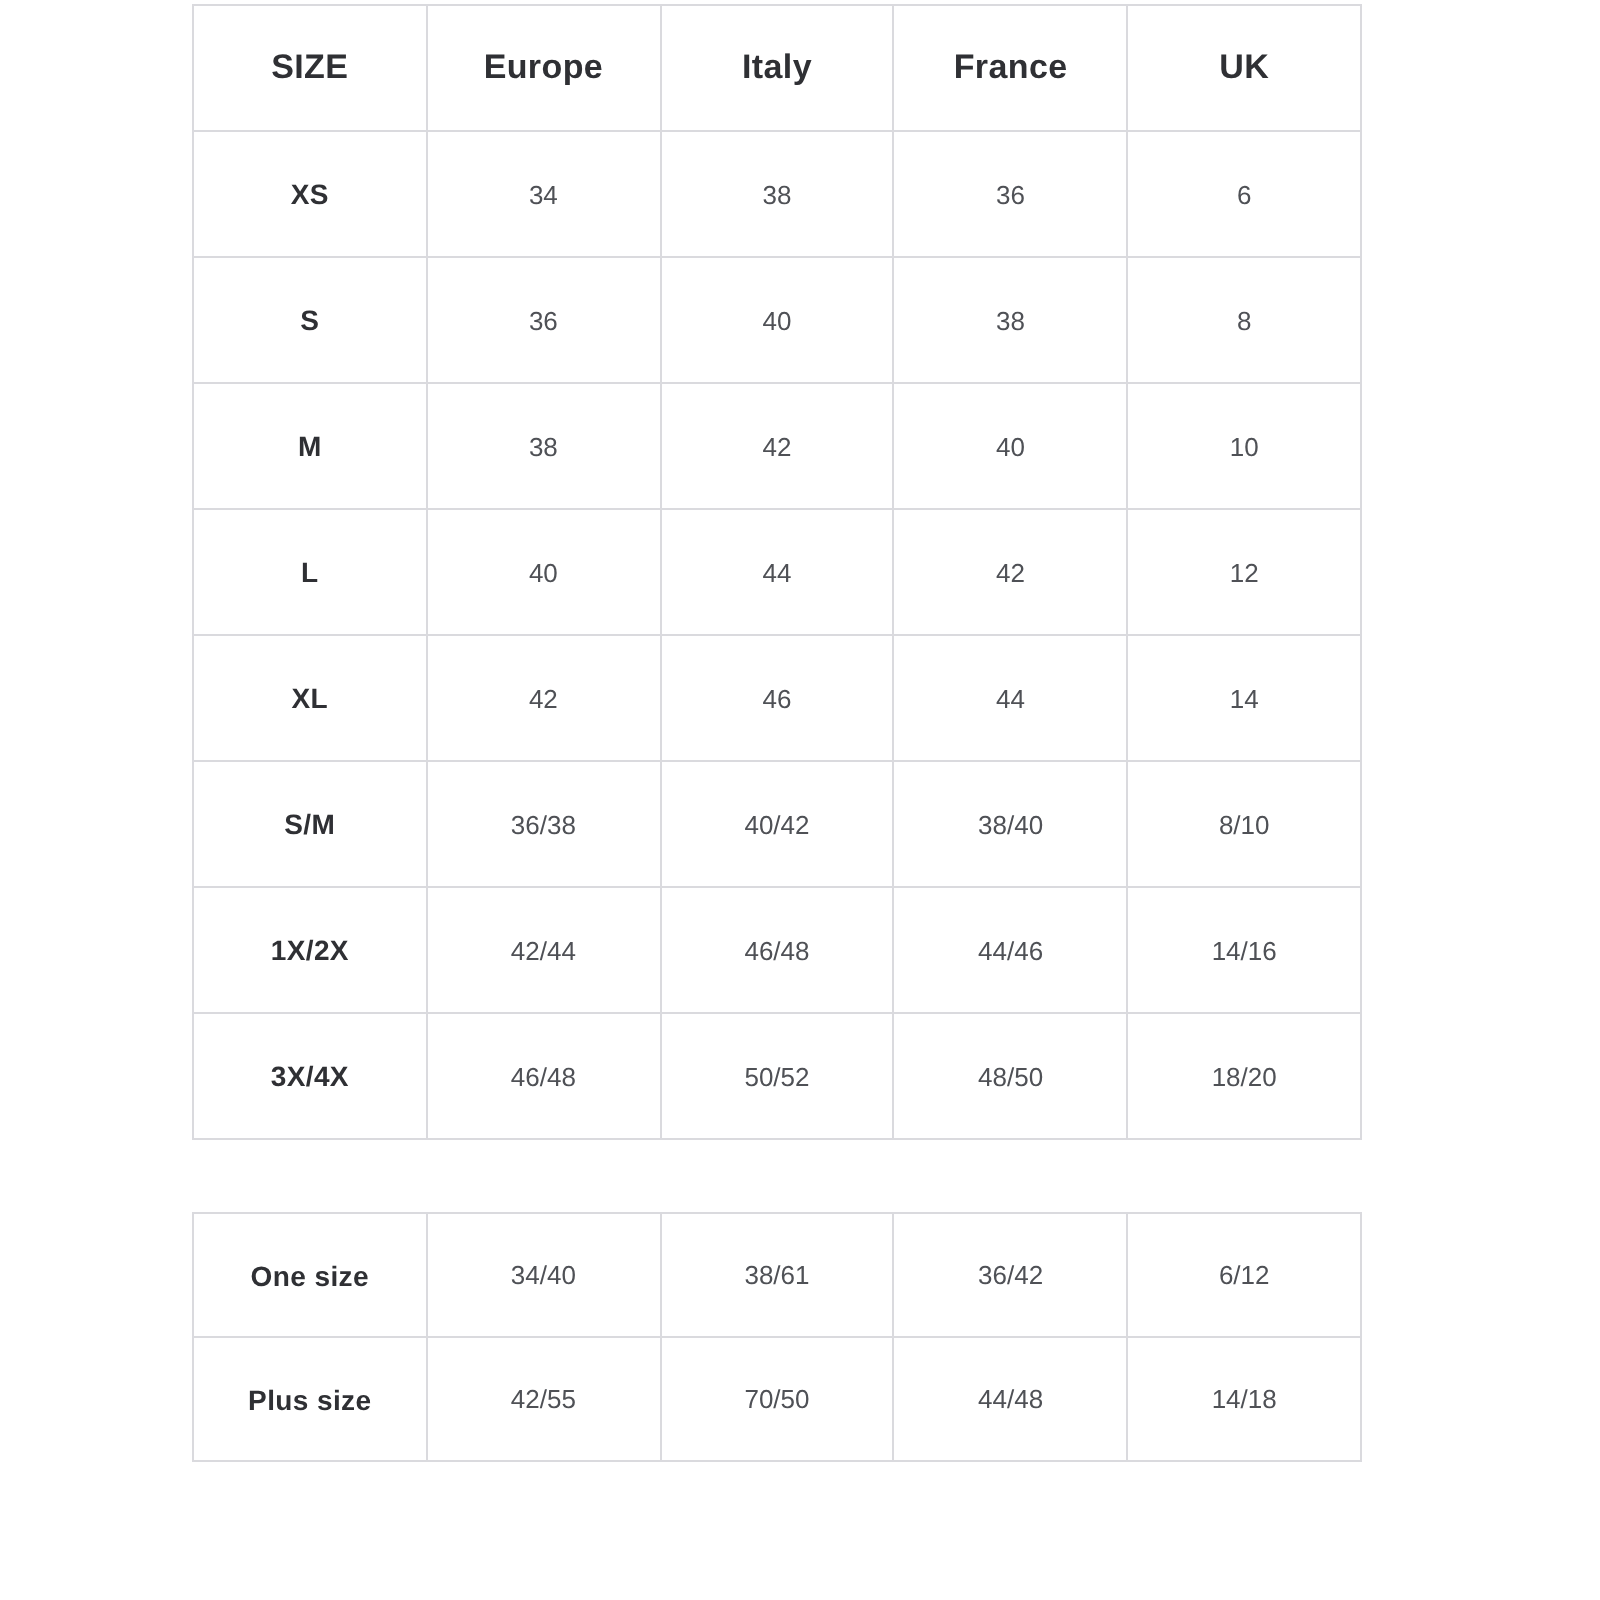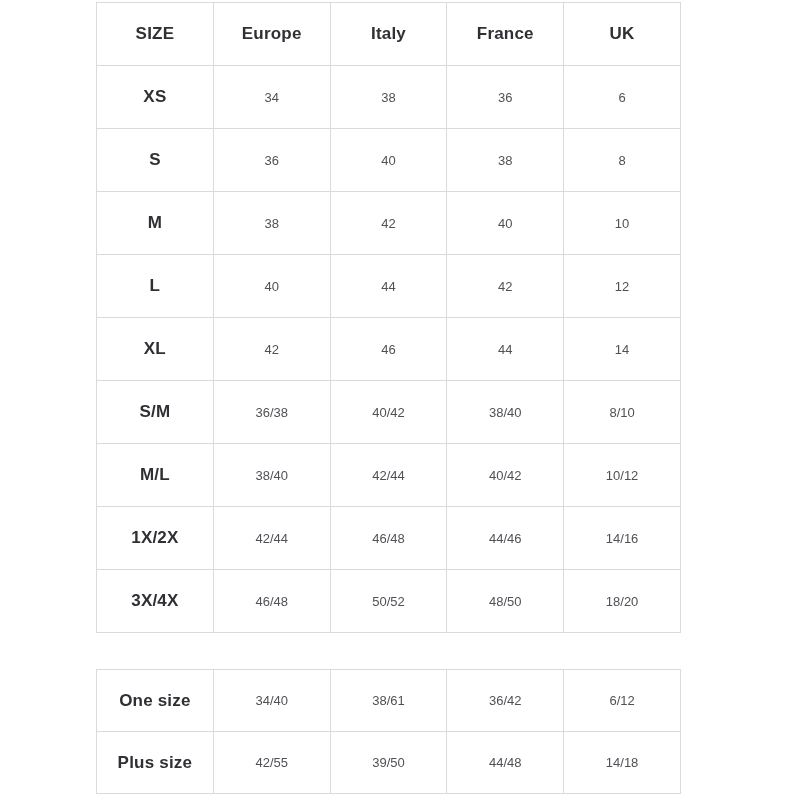--- a/index.html
+++ b/index.html
@@ -40,21 +40,21 @@
   table.main-table td, table.main-table th { height: 62px; margin-top: 35px; }
   table.extra-table td, table.extra-table th { height: 61px; }
   .hdr {
     font-weight: 700;
     font-size: 17px;
     color: #2f3034;
     letter-spacing: 0.2px;
   }
   .rowlabel {
     font-weight: 700;
-    font-size: 17px;
+    font-size: 14px;
     color: #2f3034;
     letter-spacing: 0.2px;
   }
   .val {
     font-weight: 400;
     font-size: 13px;
     color: #4f5156;
   }
   .table-gap { height: 36px; }
 </style>
@@ -116,27 +116,20 @@
         <td class="val">14</td>
       </tr>
       <tr>
         <td class="rowlabel">S/M</td>
         <td class="val">36/38</td>
         <td class="val">40/42</td>
         <td class="val">38/40</td>
         <td class="val">8/10</td>
       </tr>
       <tr>
-        <td class="rowlabel">M/L</td>
-        <td class="val">38/40</td>
-        <td class="val">42/44</td>
-        <td class="val">40/42</td>
-        <td class="val">10/12</td>
-      </tr>
-      <tr>
         <td class="rowlabel">1X/2X</td>
         <td class="val">42/44</td>
         <td class="val">46/48</td>
         <td class="val">44/46</td>
         <td class="val">14/16</td>
       </tr>
       <tr>
         <td class="rowlabel">3X/4X</td>
         <td class="val">46/48</td>
         <td class="val">50/52</td>
@@ -160,21 +153,21 @@
           <tr>
         <td class="rowlabel">One size</td>
         <td class="val">34/40</td>
         <td class="val">38/61</td>
         <td class="val">36/42</td>
         <td class="val">6/12</td>
       </tr>
       <tr>
         <td class="rowlabel">Plus size</td>
         <td class="val">42/55</td>
-        <td class="val">39/50</td>
+        <td class="val">70/50</td>
         <td class="val">44/48</td>
         <td class="val">14/18</td>
       </tr>
     </tbody>
       </table>
 
   </div>
 </div>
 
 </body></html>

